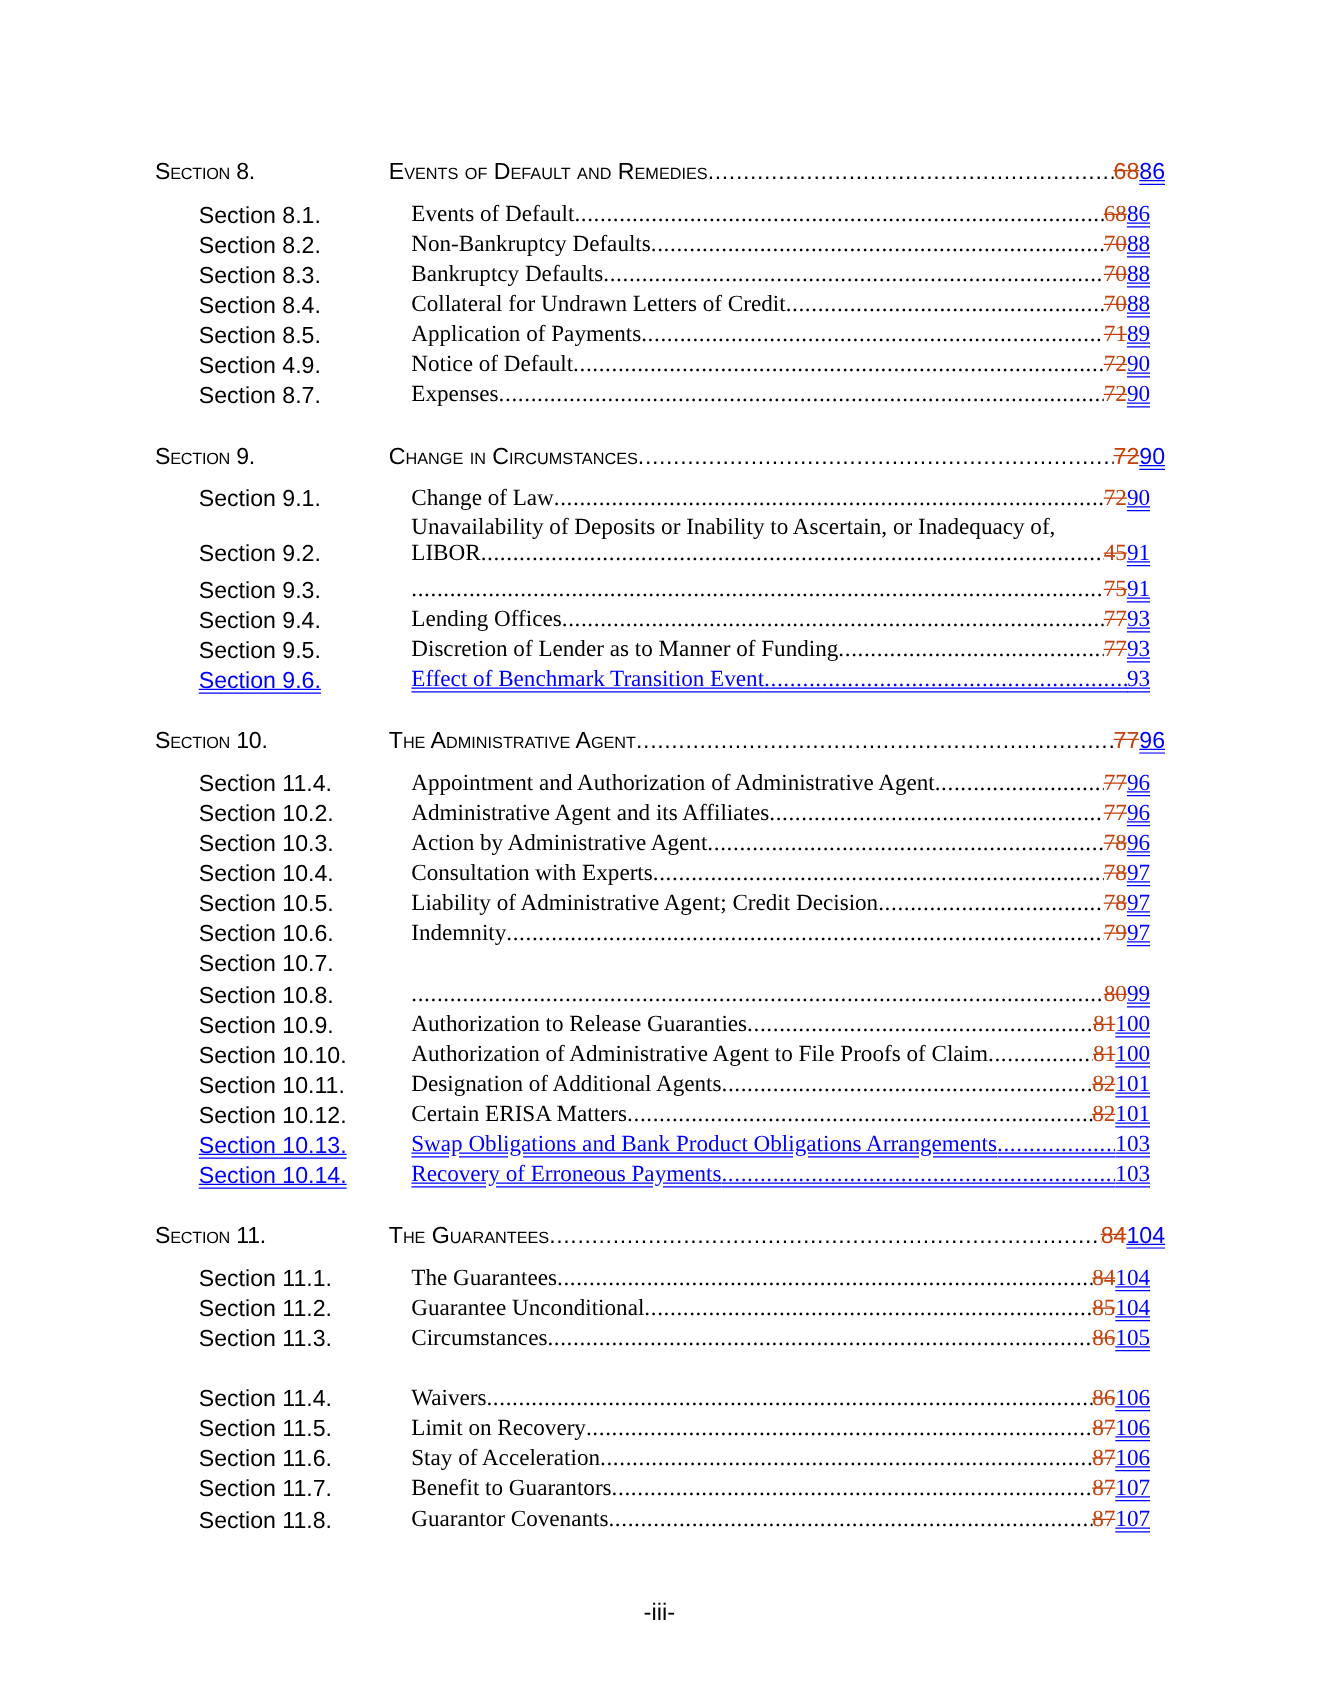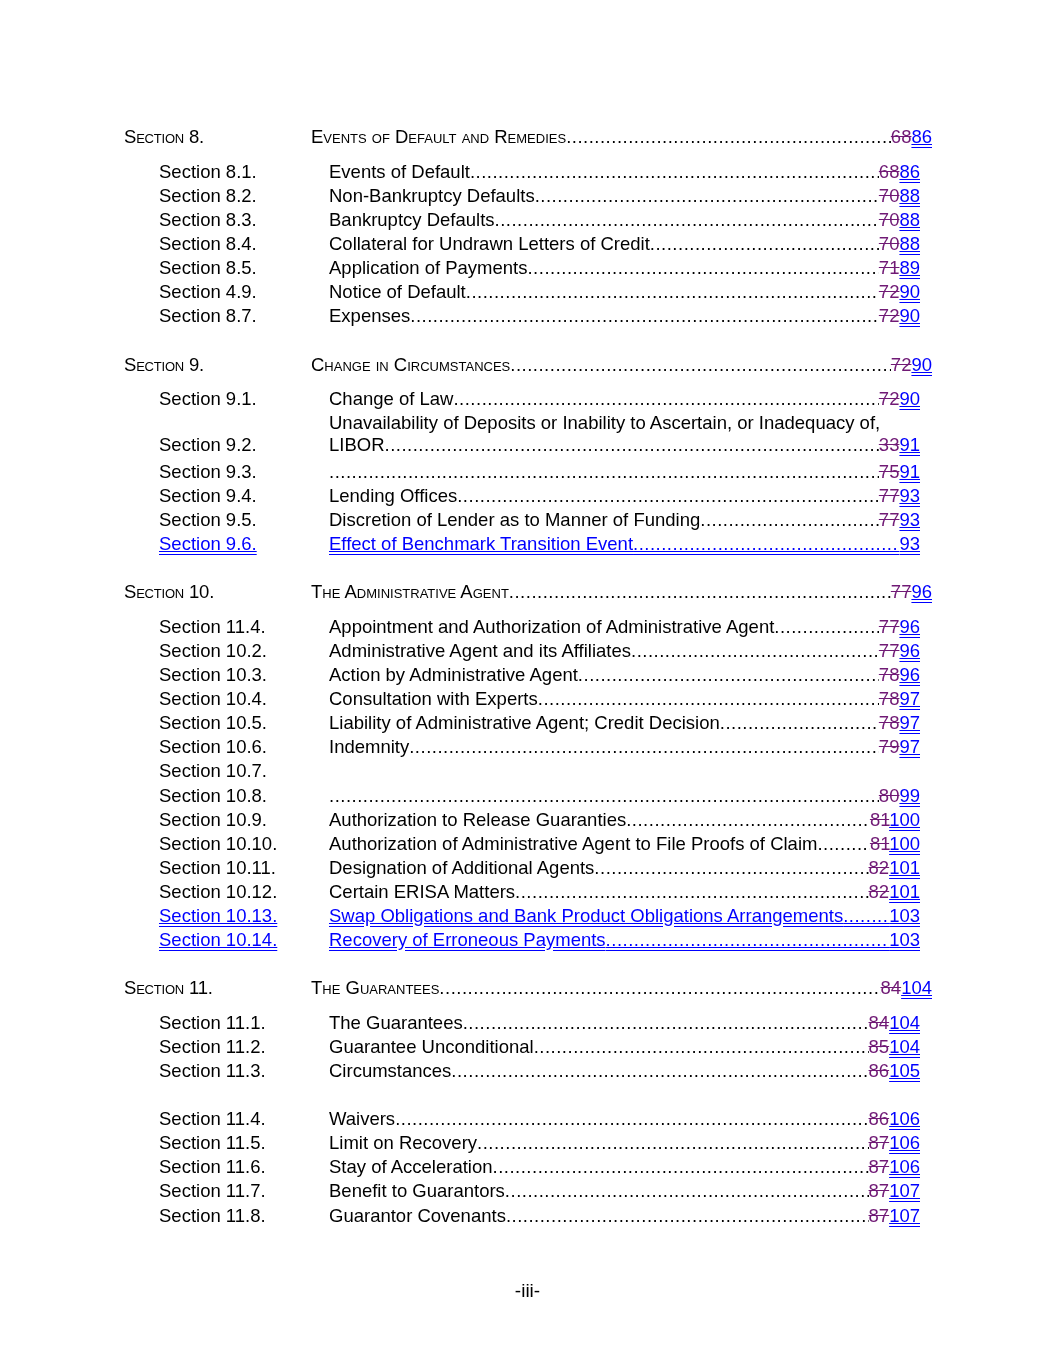--- a/index.html
+++ b/index.html
@@ -4,28 +4,28 @@
 <style>
   html, body { margin: 0; padding: 0; background: #ffffff; }
   body { width: 1055px; height: 1365px; position: relative; overflow: hidden;
          font-family: "Liberation Sans", sans-serif; color: #000; font-size: 18.5px; }
   .toc { position: absolute; left: 0; top: 0; width: 1055px; }
   .sec-head { position: absolute; left: 124px; width: 808px; height: 24px; display: flex; align-items: baseline; }
   .sec-num { width: 187px; font-variant: small-caps; letter-spacing: -0.2px; }
   .sec-title { flex: 1; display: flex; align-items: baseline; overflow: hidden; white-space: nowrap; font-variant: small-caps; }
   .row { position: absolute; left: 159px; width: 761px; display: flex; align-items: flex-end; }
   .row .num { width: 170px; flex: none; white-space: nowrap; }
-  .row .title { flex: 1; display: flex; align-items: baseline; overflow: hidden; white-space: nowrap; }
+  .row .title { flex: 1; display: flex; align-items: baseline; overflow: hidden; white-space: nowrap; font-family: Liberation Serif, serif; }
   .row.twoline .title { flex-direction: column; align-items: stretch; white-space: normal; }
   .line2 { display: flex; align-items: baseline; overflow: hidden; white-space: nowrap; }
   .txt { flex: none; }
   .dots { flex: 1; overflow: hidden; white-space: nowrap; letter-spacing: 0.5px; min-width: 0; }
   .dots::before { content: "........................................................................................................................................................................................................................................"; }
   .pg { flex: none; white-space: nowrap; }
-  .old { color: #701a75; text-decoration: line-through; }
+  .old { color: #c2410c; text-decoration: line-through; }
   .new { color: #0000ff; text-decoration: underline double; }
   .inserted, .inserted .num, .inserted .txt, .inserted .dots, .inserted .pg { color: #0000ff; }
   .inserted { text-decoration: underline double; }
   .footer { position: absolute; top: 1280px; left: 0; width: 1055px; text-align: center; font-size: 19px; }
 </style>
 </head>
 <body>
 
 <div class="toc">
 
@@ -110,21 +110,21 @@
         <span class="pg"><span class="old">72</span><span class="new">90</span></span>
       </span>
     </div>
   <div class="row twoline" style="top:412px">
       <span class="num">Section 9.2.</span>
       <span class="title">
         <span class="txt">Unavailability of Deposits or Inability to Ascertain, or Inadequacy of,</span>
         <span class="line2">
           <span class="txt">LIBOR</span>
           <span class="dots"></span>
-          <span class="pg"><span class="old">33</span><span class="new">91</span></span>
+          <span class="pg"><span class="old">45</span><span class="new">91</span></span>
         </span>
       </span>
     </div>
   <div class="row" style="top:461px">
       <span class="num">Section 9.3.</span>
       <span class="title">
         <span class="dots"></span>
         <span class="pg"><span class="old">75</span><span class="new">91</span></span>
       </span>
     </div>

